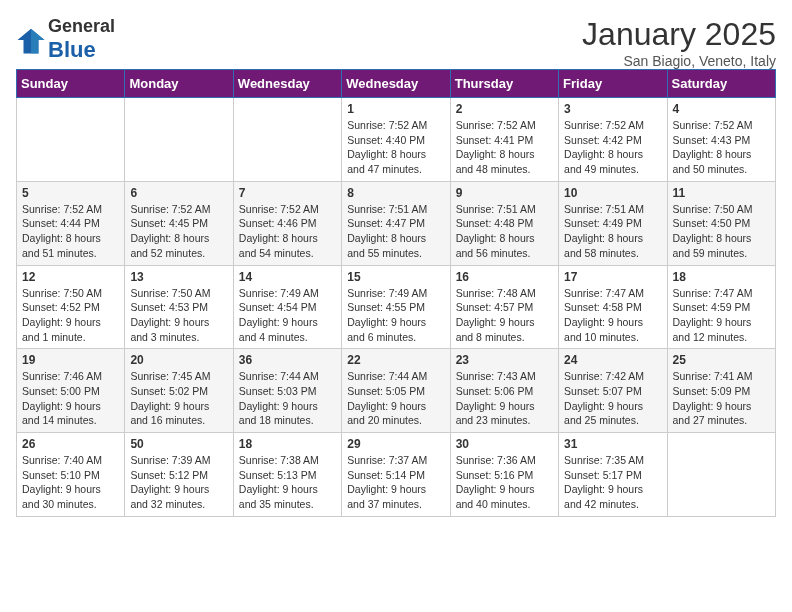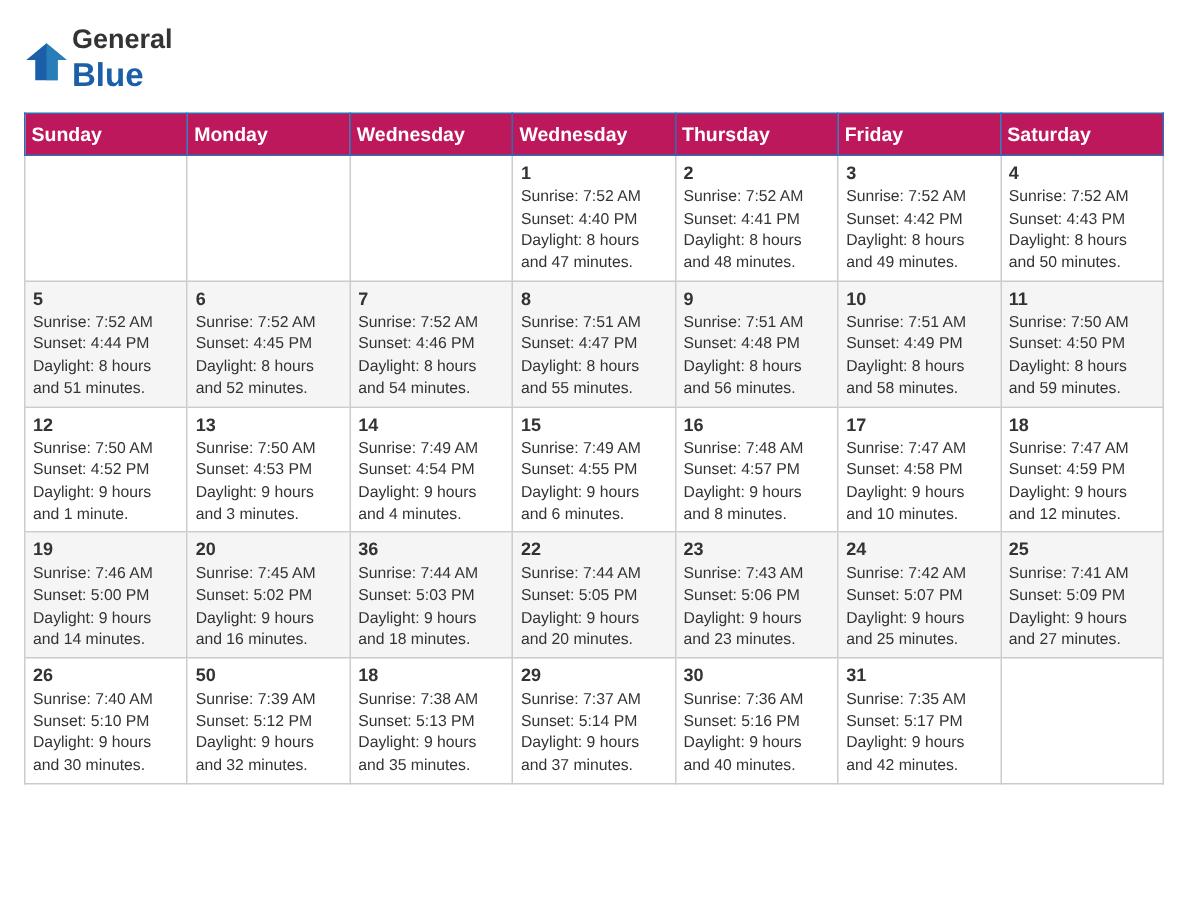--- a/index.html
+++ b/index.html
@@ -7,21 +7,20 @@
       font-family: Arial, sans-serif;
       background: #fff;
       width: 792px;
       min-height: 612px;
       padding: 16px;
     }
     .header-row {
       display: flex;
       justify-content: space-between;
       align-items: flex-start;
-      margin-bottom: 12px;
     }
     .logo {
       display: flex;
       align-items: center;
     }
     .logo-icon {
       width: 30px;
       height: 30px;
       margin-right: 2px;
     }
@@ -36,21 +35,21 @@
     .location-subtitle {
       font-size: 14px;
       color: #555;
     }
     .calendar-table {
       width: 100%;
       border-collapse: collapse;
       border: 1px solid #ccc;
     }
     .calendar-table thead tr th {
-      background-color: #be185d;
+      background-color: #701a75;
       color: #fff;
       font-size: 13px;
       font-weight: bold;
       padding: 6px 4px;
       text-align: left;
       border: 1px solid #2e6db4;
     }
     .calendar-table tbody tr td {
       vertical-align: top;
       padding: 4px 5px;
@@ -88,20 +87,24 @@
   <div class="logo">
     <svg class="logo-icon" viewBox="0 0 40 40" xmlns="http://www.w3.org/2000/svg">
       <polygon points="20,5 38,20 30,20 30,38 10,38 10,20 2,20" fill="#1a5fa8"></polygon>
       <polygon points="20,5 38,20 30,20 30,38 20,38 20,5" fill="#2e8bc0" opacity="0.7"></polygon>
     </svg>
     <div>
       <span style="font-size:18px;font-weight:bold;color:#333;">General</span><br>
       <span style="font-size:22px;font-weight:bold;color:#1a5fa8;">Blue</span>
     </div>
   </div>
+  <div class="title-block">
+    <div class="month-title">January 2025</div>
+    <div class="location-subtitle">San Biagio, Veneto, Italy</div>
+  </div>
 </div>
 
 <table class="calendar-table">
   <thead>
     <tr>
 
     <th>Sunday</th>
         <th>Monday</th>
         <th>Wednesday</th>
         <th>Wednesday</th>

